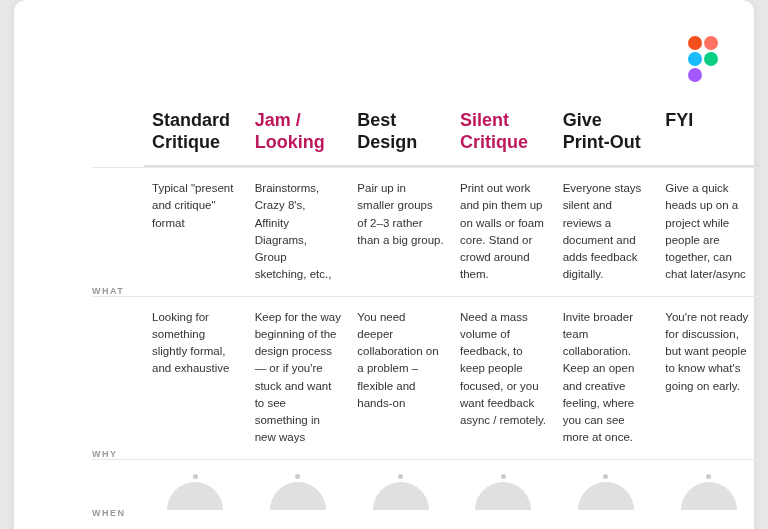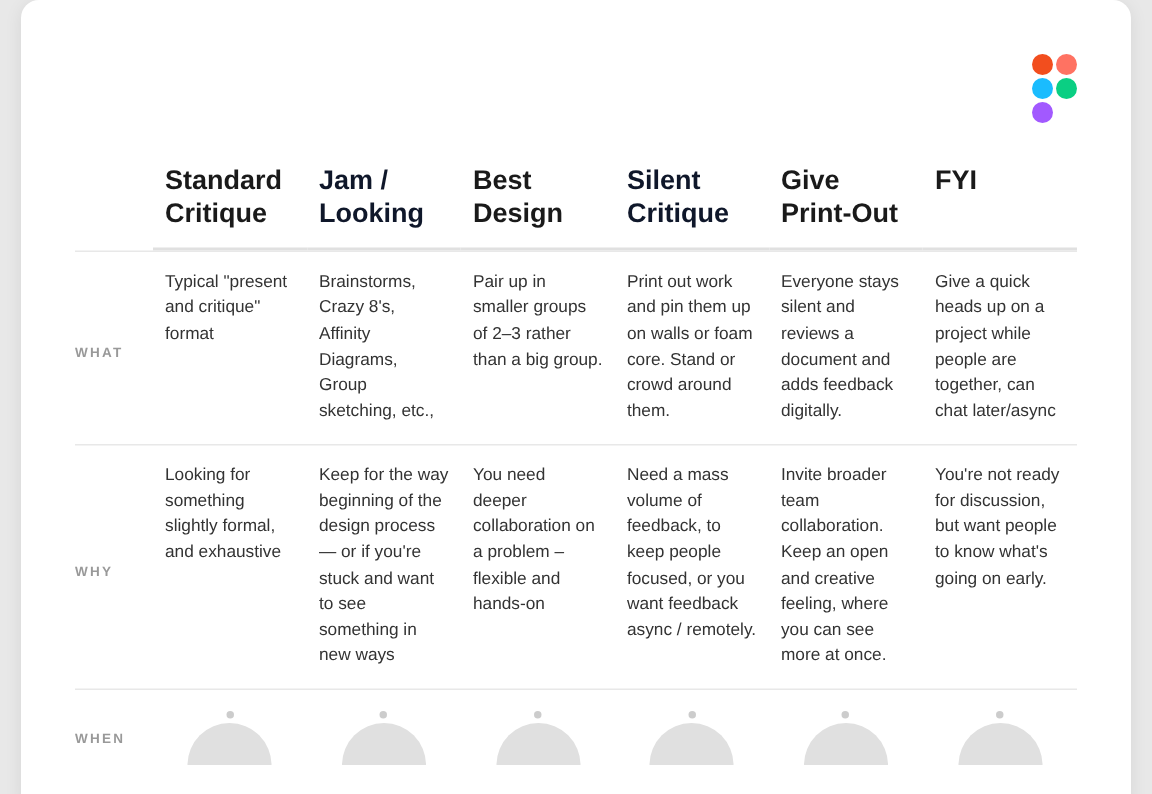--- a/index.html
+++ b/index.html
@@ -50,45 +50,46 @@
     }
 
     
     .table-wrap {
       width: 100%;
     }
     .table-grid {
       display: grid;
       grid-template-columns: 52px repeat(6, 1fr);
       width: 100%;
+      margin-left: 42px;
     }
     .row-label-cell {
       display: flex;
-      align-items: center;
+      align-items: flex-end;
       padding-top: 4px;
     }
     .row-label {
       font-size: 9px;
       font-weight: 600;
       letter-spacing: 1.5px;
       text-transform: uppercase;
       color: #999;
       writing-mode: horizontal-tb;
       margin-top: 2px;
     }
     .col-header {
       padding: 0 8px 12px 8px;
       font-size: 18px;
       font-weight: 700;
       line-height: 1.2;
       color: #1a1a1a;
       border-bottom: 2px solid #e0e0e0;
     }
     .col-header.muted {
-      color: #0f172a;
+      color: #be185d;
     }
     .data-cell {
       padding: 12px 8px;
       font-size: 11.5px;
       line-height: 1.5;
       color: #333;
       vertical-align: top;
     }
 
     

